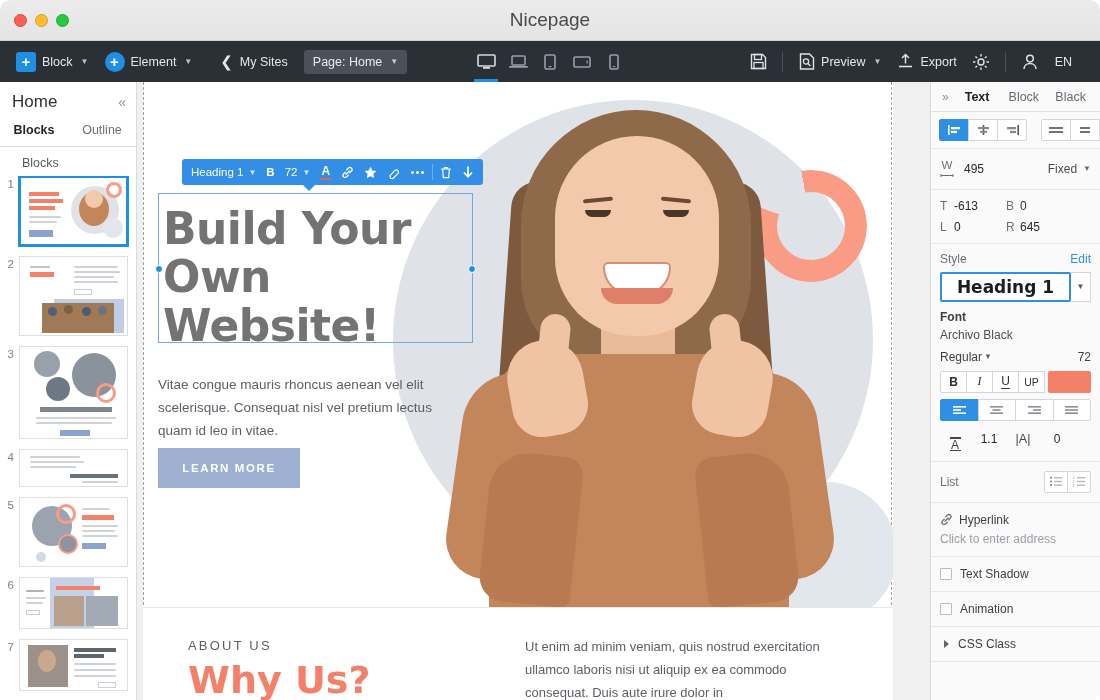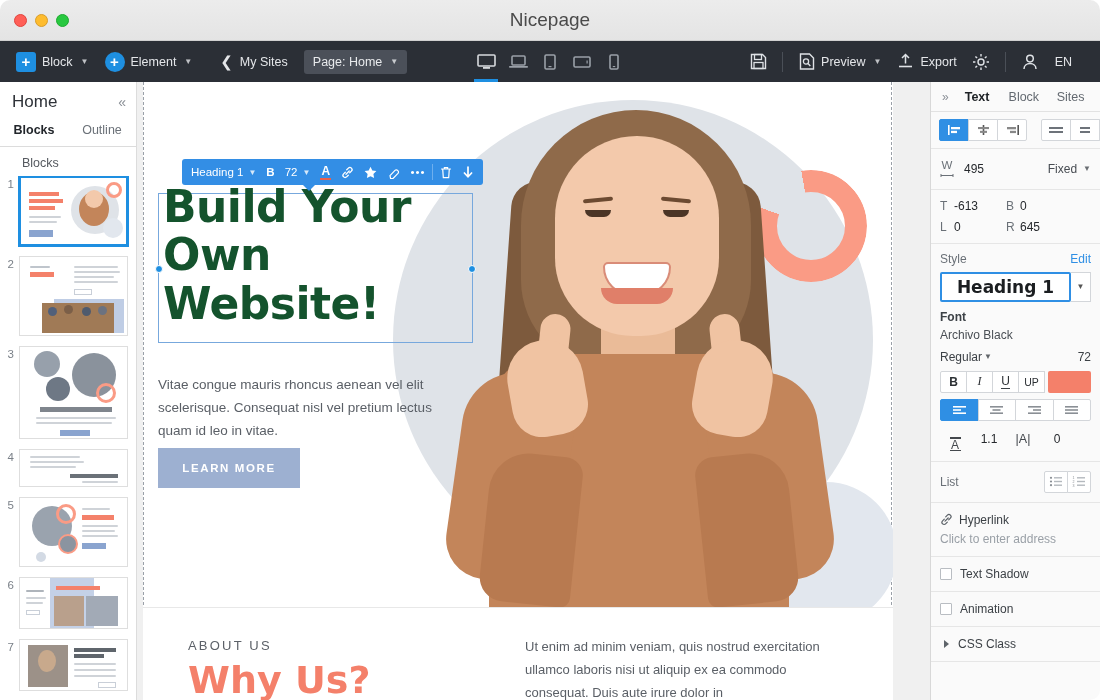--- a/index.html
+++ b/index.html
@@ -158,23 +158,23 @@
   .m-sleeveR{position:absolute; left:258px; top:352px; width:92px; height:150px;
             background:#b87a50; border-radius:18px 40px 24px 10px; transform:rotate(-6deg); }
 
   
   .sel-box { position:absolute; left:15px; top:111px; width:315px; height:150px;
              border:1px solid #77a8dd; }
   .handle { position:absolute; width:8px; height:8px; border-radius:50%;
             background:#1e8fe1; border:1px solid #fff; }
   .h-l { left:-4px; top:71px; } .h-r { right:-4px; top:71px; }
 
-  .hero-h1 { position:absolute; left:20px; top:101px; width:330px;
+  .hero-h1 { position:absolute; left:20px; top:123px; width:330px;
              font-family:"DejaVu Sans", sans-serif; font-weight:bold;
-             font-size:44px; line-height:1.1; color:#14532d; letter-spacing:-0.5px; }
+             font-size:44px; line-height:1.1; color:#737373; letter-spacing:-0.5px; }
   .hero-p { position:absolute; left:15px; top:291px; width:300px;
             font-size:13.5px; line-height:1.72; color:#5a5f66; }
   .hero-btn { position:absolute; left:15px; top:366px; width:142px; height:40px;
               background:#9db0d1; color:#fff; font-size:11.5px; letter-spacing:1.6px;
               font-weight:bold; display:flex; align-items:center;
               justify-content:center; cursor:pointer; }
 
   
   .ftb { position:absolute; left:39px; top:77px; height:26px; background:#338ee5;
          border-radius:3px; display:flex; align-items:center; padding:0 4px;
@@ -606,21 +606,21 @@
         </div>
       </div>
     </div>
 
     <div class="right">
 
       <div class="r-tabs">
         <span class="r-expand">»</span>
         <span class="rtab active">Text</span>
         <span class="rtab">Block</span>
-        <span class="rtab">Sites</span>
+        <span class="rtab">Black</span>
       </div>
 
       <div class="r-sec">
         <div class="row" style="gap:14px">
           <div class="btngrp">
             <div class="gbtn active">
               <svg width="15" height="12" viewBox="0 0 15 12">
                   <rect x="1" y="1" width="1.6" height="10" fill="#fff"></rect>
                   <rect x="4" y="3" width="9" height="2.3" fill="#fff"></rect>
                   <rect x="4" y="6.8" width="6" height="2.3" fill="#fff"></rect>

